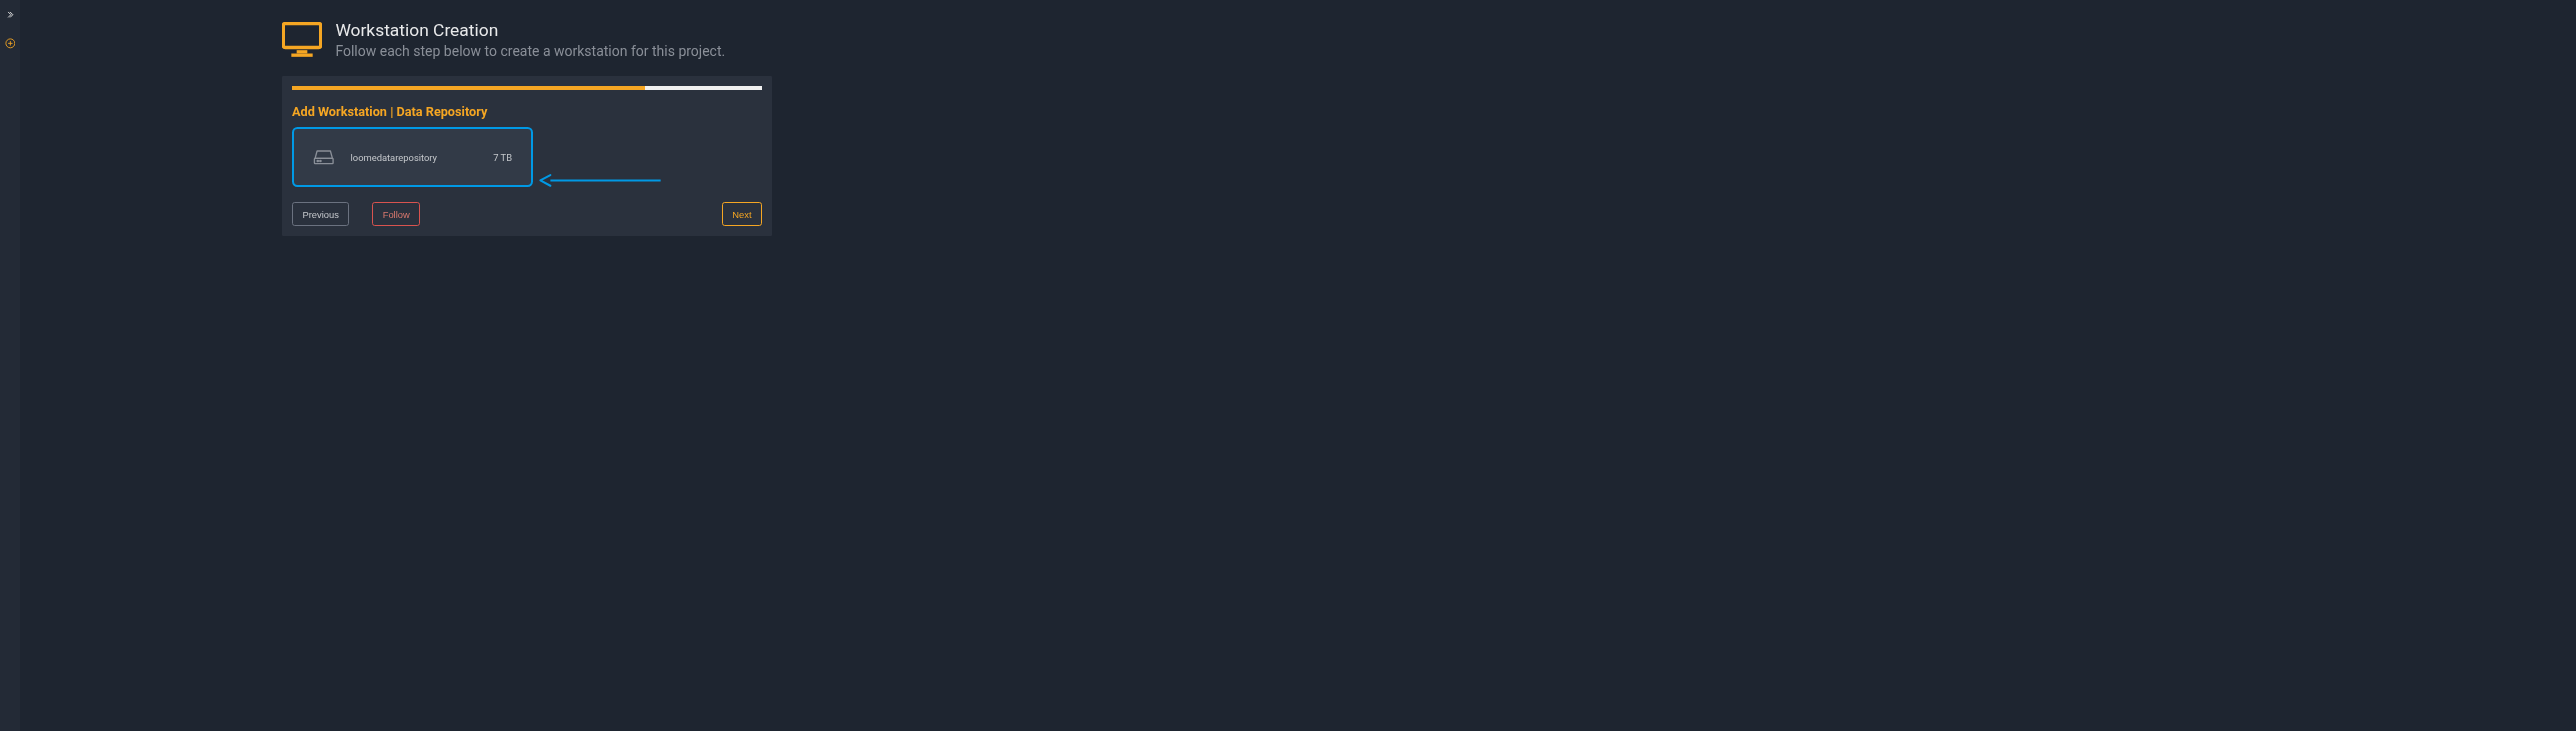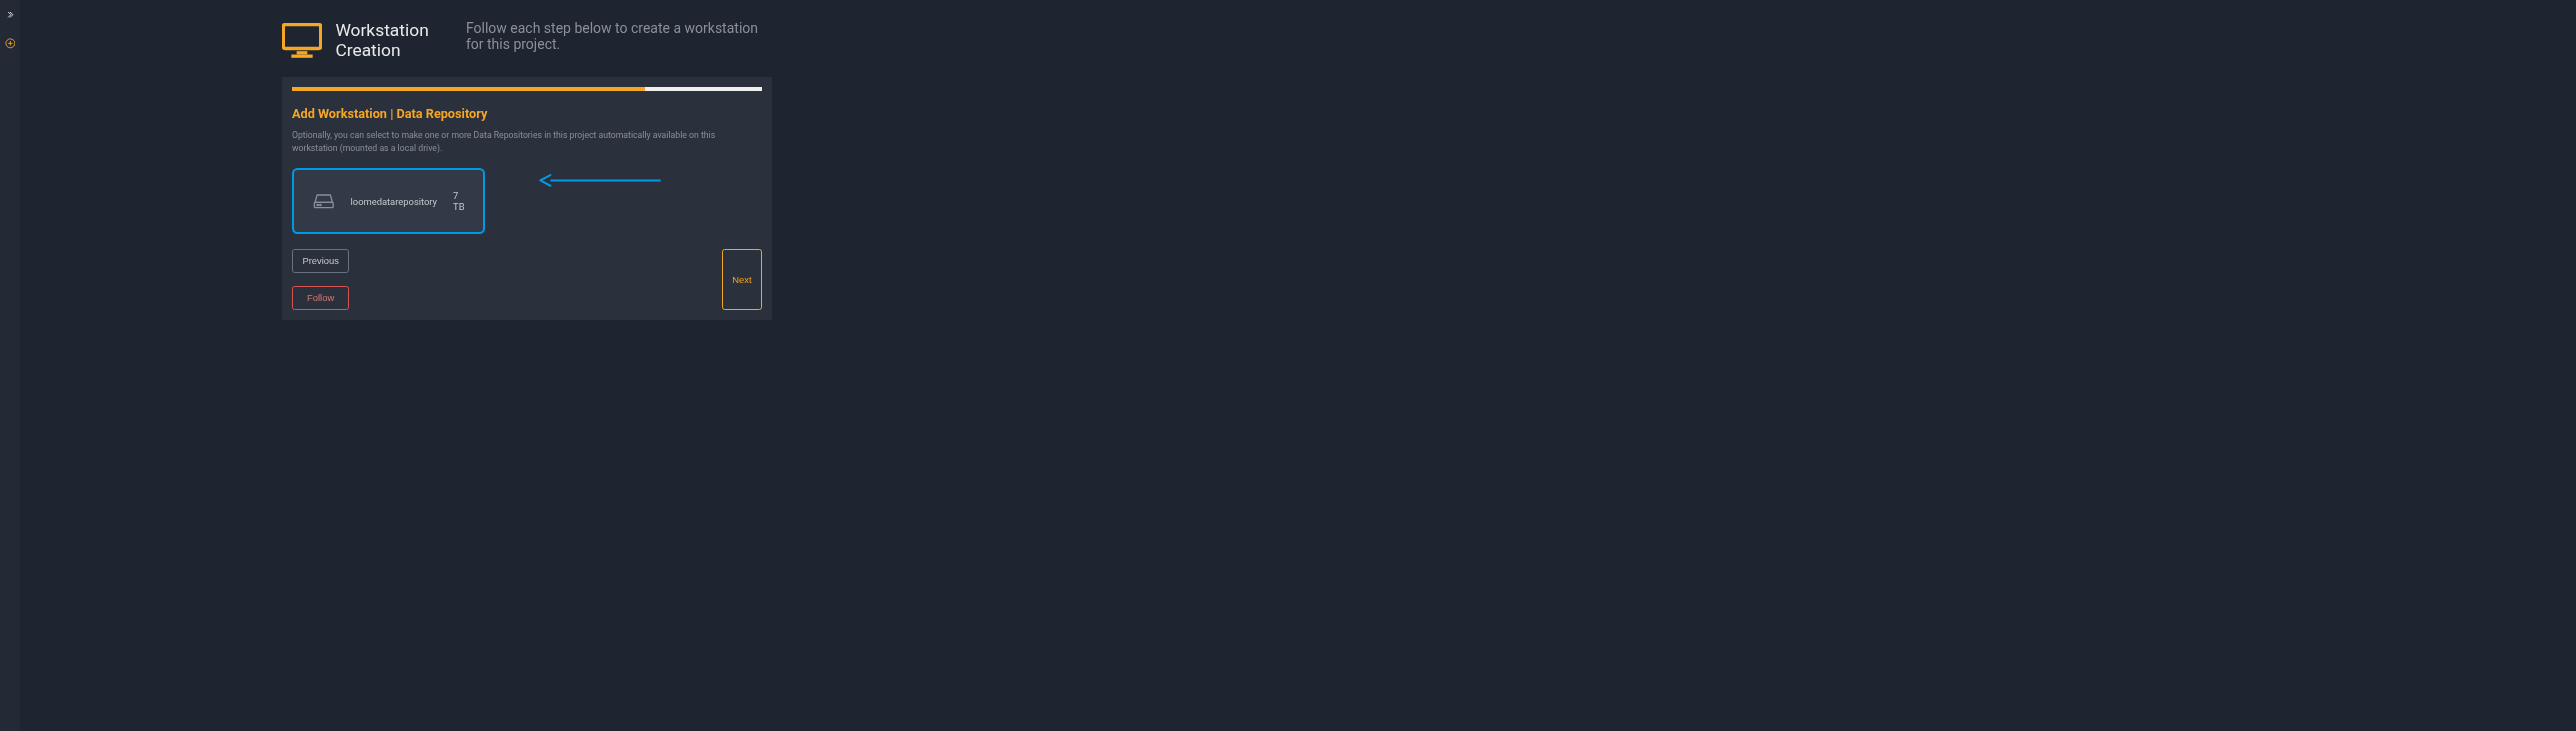--- a/index.html
+++ b/index.html
@@ -61,21 +61,21 @@
     }
     
     .monitor-icon {
       width: 40px;
       height: 35px;
       flex-shrink: 0;
     }
     
     .header-text {
       display: flex;
-      flex-direction: row;
+      flex-direction: column;
       gap: 2.7px;
     }
     
     .page-title {
       font-size: 17.4px;
       font-weight: 400;
       color: #e8e9ea;
     }
     
     .page-subtitle {
@@ -118,21 +118,21 @@
     }
     
     .repository-item {
       border: 2px solid #0099e5;
       border-radius: 5.4px;
       background-color: #323a47;
       padding: 20px 19px;
       display: flex;
       align-items: center;
       gap: 16px;
-      width: 193px;
+      width: 241px;
       position: relative;
       cursor: pointer;
     }
     
     .storage-icon {
       width: 21.5px;
       height: 16px;
       flex-shrink: 0;
     }
     
@@ -155,22 +155,21 @@
     }
     
     .button-row {
       display: flex;
       justify-content: space-between;
       margin-top: 14.8px;
     }
     
     .button-group-left {
       display: flex;
-      gap: 13px;
-      flex-direction: column;
+      gap: 23px;
     }
     
     .btn {
       padding: 5.4px 9.4px;
       border-radius: 2.7px;
       font-size: 9.4px;
       cursor: pointer;
       background: transparent;
     }
     
@@ -225,21 +224,20 @@
   </div>
 
   <div class="card">
 
     <div class="progress-bar">
       <div class="progress-fill"></div>
     </div>
 
     <h2 class="section-title">Add Workstation | Data Repository</h2>
 
-    <p class="section-description">Optionally, you can select to make one or more Data Repositories in this project automatically available on this workstation (mounted as a local drive).</p>
 
     <div class="repository-item">
       <div class="storage-icon">
         <svg width="21.5" height="16" viewBox="0 0 32 24" fill="none" stroke="#8a8f98" stroke-width="2">
           <path d="M 3 14 L 6 3 L 26 3 L 29 14 Z" stroke-linejoin="round"></path>
           <rect x="2" y="14" width="28" height="8" rx="1"></rect>
           <circle cx="7" cy="18" r="1" fill="#8a8f98"></circle>
           <circle cx="11" cy="18" r="1" fill="#8a8f98"></circle>
         </svg>
       </div>

